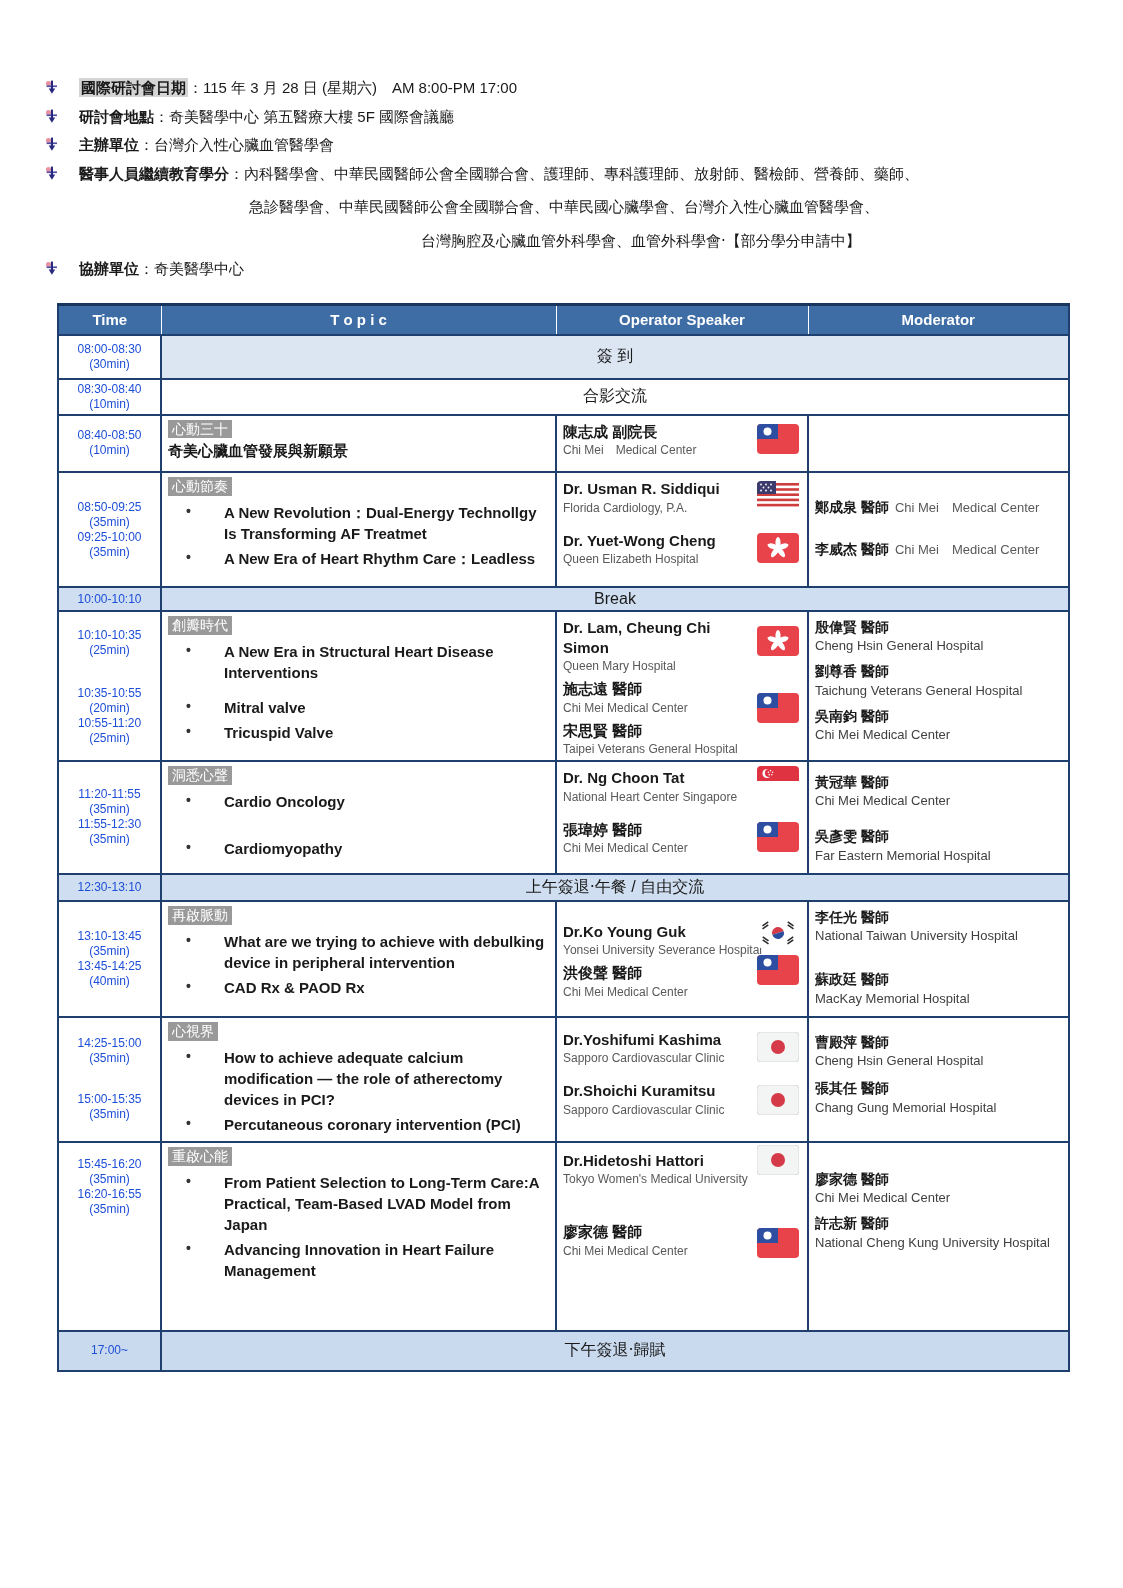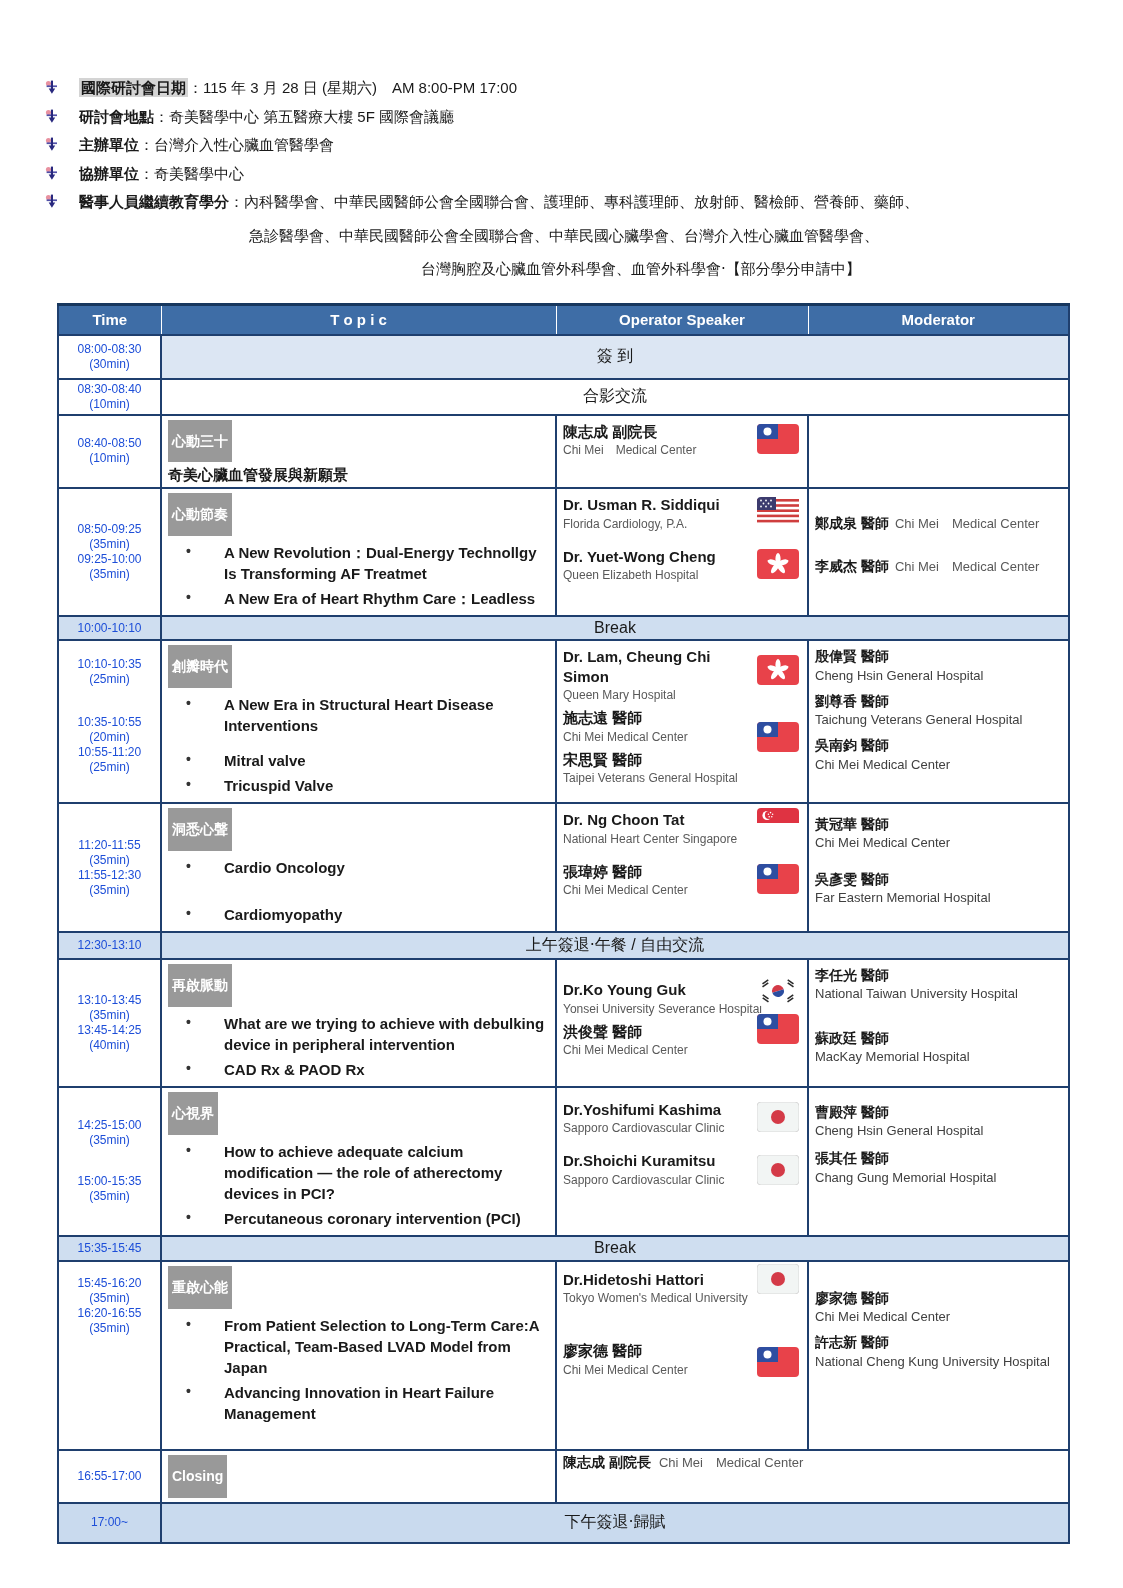--- a/index.html
+++ b/index.html
@@ -21,22 +21,22 @@
   .agenda th{background:#3e6da6;color:#fff;font-size:15px;font-weight:bold;height:24px;
              border-left:1px solid #fff;border-right:1px solid #fff;border-top:none;vertical-align:middle;}
   .agenda th:first-child{border-left:2px solid #1f3f6e;}
   .agenda th:last-child{border-right:2px solid #1f3f6e;}
   td.time{font-size:12px;text-align:center;vertical-align:middle;color:#1d4ed8;line-height:1.25;}
   td.span-cell{font-size:16px;text-align:center;vertical-align:middle;color:#1a1a1a;}
   tr.bg-light td{background:#dce6f3;}
   tr.bg-break td{background:#cfdef0;}
   tr.bg-end td{background:#c9daee;}
   td.bg-white{background:#fff !important;}
-  .tag{display:inline-block;background:#999;color:#fff;font-weight:bold;font-size:14px;
-       padding:12px 4px;line-height:1.35;margin:2px 0 2px 0;}
+  .tag{display:inline-block;background:#999;color:#fff;font-weight:normal;font-size:14px;
+       padding:0 4px;line-height:1.35;margin:2px 0 2px 0;}
   .topic-title{font-weight:bold;font-size:15px;color:#1a1a1a;margin-top:2px;}
   ul.bullets{list-style:none;margin:4px 0 0 0;padding:0;}
   ul.bullets li{position:relative;padding-left:56px;font-weight:bold;font-size:15px;
                 color:#1a1a1a;line-height:1.4;margin-bottom:4px;}
   ul.bullets li::before{content:"•";position:absolute;left:18px;top:0;font-size:14px;color:#333;}
   .gap-lg{margin-top:26px !important;}
   .gap-md{margin-top:14px !important;}
   .tgap{margin-top:28px;}
   .tgap-sm{margin-top:26px;}
   
@@ -93,34 +93,34 @@
     </li>
     <li>
       <span class="bullet">
         <svg width="14" height="15" viewBox="0 0 14 15">
             <circle cx="3.4" cy="3.4" r="2.5" fill="#e891a0"></circle>
             <rect x="1.6" y="5.4" width="10.4" height="1.7" fill="#5050a8"></rect>
             <rect x="5.9" y="0.6" width="2.1" height="8.6" fill="#28287e"></rect>
             <polygon points="3.7,8.6 10.2,8.6 6.9,13.8" fill="#28287e"></polygon>
           </svg>
       </span>
-      <span class="lbl">協辦單位</span><span class="val">：奇美醫學中心</span>
+      <span class="lbl">醫事人員繼續教育學分</span><span class="val">：內科醫學會、中華民國醫師公會全國聯合會、護理師、專科護理師、放射師、醫檢師、營養師、藥師、</span>
+      <span class="val edu-line2">急診醫學會、中華民國醫師公會全國聯合會、中華民國心臟學會、台灣介入性心臟血管醫學會、</span>
+      <span class="val edu-line3">台灣胸腔及心臟血管外科學會、血管外科學會‧【部分學分申請中】</span>
     </li>
     <li>
       <span class="bullet">
         <svg width="14" height="15" viewBox="0 0 14 15">
             <circle cx="3.4" cy="3.4" r="2.5" fill="#e891a0"></circle>
             <rect x="1.6" y="5.4" width="10.4" height="1.7" fill="#5050a8"></rect>
             <rect x="5.9" y="0.6" width="2.1" height="8.6" fill="#28287e"></rect>
             <polygon points="3.7,8.6 10.2,8.6 6.9,13.8" fill="#28287e"></polygon>
           </svg>
       </span>
-      <span class="lbl">醫事人員繼續教育學分</span><span class="val">：內科醫學會、中華民國醫師公會全國聯合會、護理師、專科護理師、放射師、醫檢師、營養師、藥師、</span>
-      <span class="val edu-line2">急診醫學會、中華民國醫師公會全國聯合會、中華民國心臟學會、台灣介入性心臟血管醫學會、</span>
-      <span class="val edu-line3">台灣胸腔及心臟血管外科學會、血管外科學會‧【部分學分申請中】</span>
+      <span class="lbl">協辦單位</span><span class="val">：奇美醫學中心</span>
     </li>
   </ul>
 
   <table class="agenda">
     <colgroup>
         <col style="width:103px">
         <col style="width:395px">
         <col style="width:252px">
         <col style="width:261px">
       </colgroup>
@@ -480,24 +480,20 @@
           <div class="nm">曹殿萍 醫師</div>
           <div class="org">Cheng Hsin General Hospital</div>
         </div>
         <div class="mod" style="margin-top:8px">
           <div class="nm">張其任 醫師</div>
           <div class="org">Chang Gung Memorial Hospital</div>
         </div>
       </td>
     </tr>
 
-    <tr class="bg-break" style="height:25px">
-      <td class="time">15:35-15:45</td>
-      <td class="span-cell" colspan="3">Break</td>
-    </tr>
 
     <tr style="height:189px">
       <td class="time" style="vertical-align:top;padding-top:14px">
         <div>15:45-16:20</div>
             <div>(35min)</div>
         <div>16:20-16:55</div>
             <div>(35min)</div>
       </td>
       <td>
         <span class="tag">重啟心能</span>
@@ -534,29 +530,20 @@
           <div class="nm">廖家德 醫師</div>
           <div class="org">Chi Mei Medical Center</div>
         </div>
         <div class="mod">
           <div class="nm">許志新 醫師</div>
           <div class="org">National Cheng Kung University Hospital</div>
         </div>
       </td>
     </tr>
 
-    <tr style="height:50px">
-      <td class="time">16:55-17:00</td>
-      <td>
-        <span class="tag">Closing</span>
-      </td>
-      <td class="closing-line" colspan="2">
-        <span class="nm">陳志成 副院長</span><span class="org">Chi Mei　Medical Center</span>
-      </td>
-    </tr>
 
     <tr class="bg-end" style="height:40px">
       <td class="time">17:00~</td>
       <td class="span-cell" colspan="3">下午簽退‧歸賦</td>
     </tr>
 
   </tbody>
     </table>
 </div>
 

